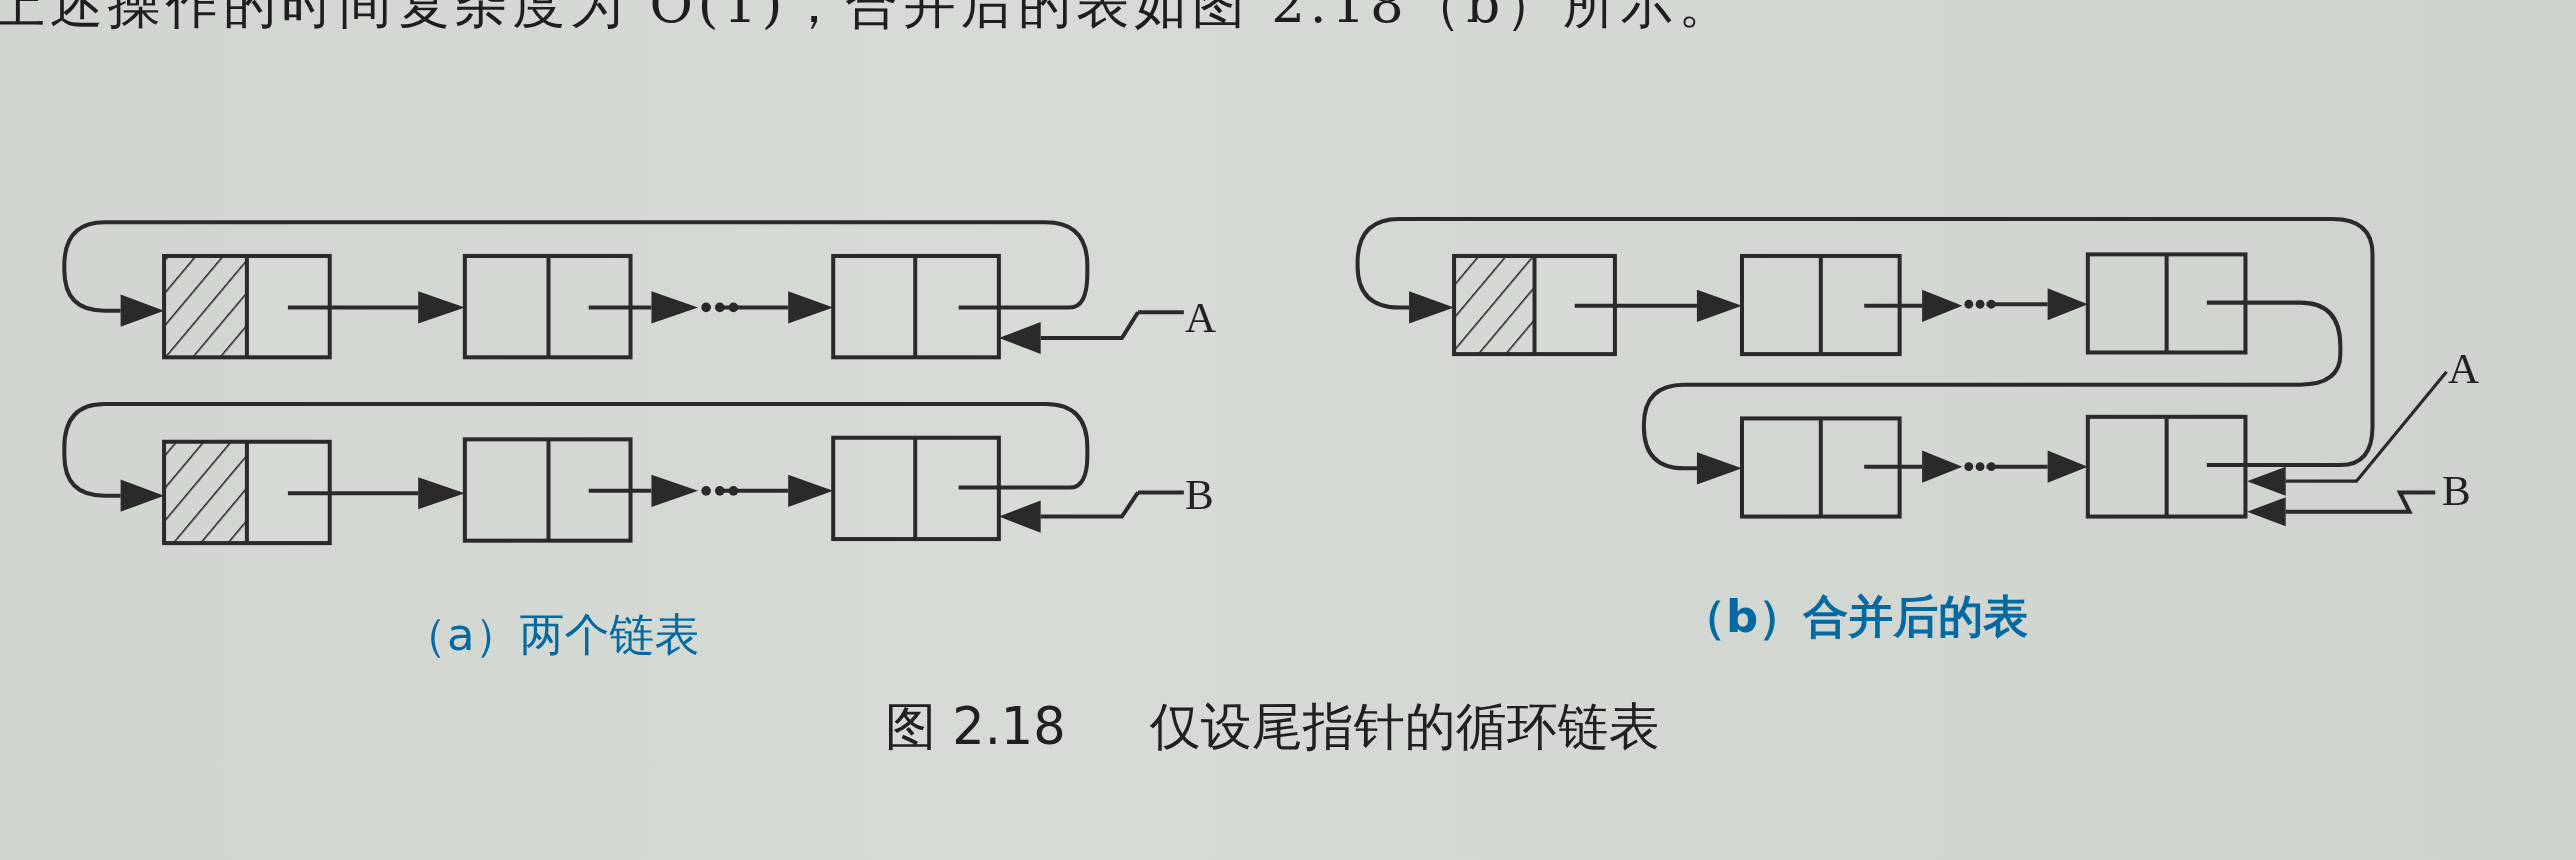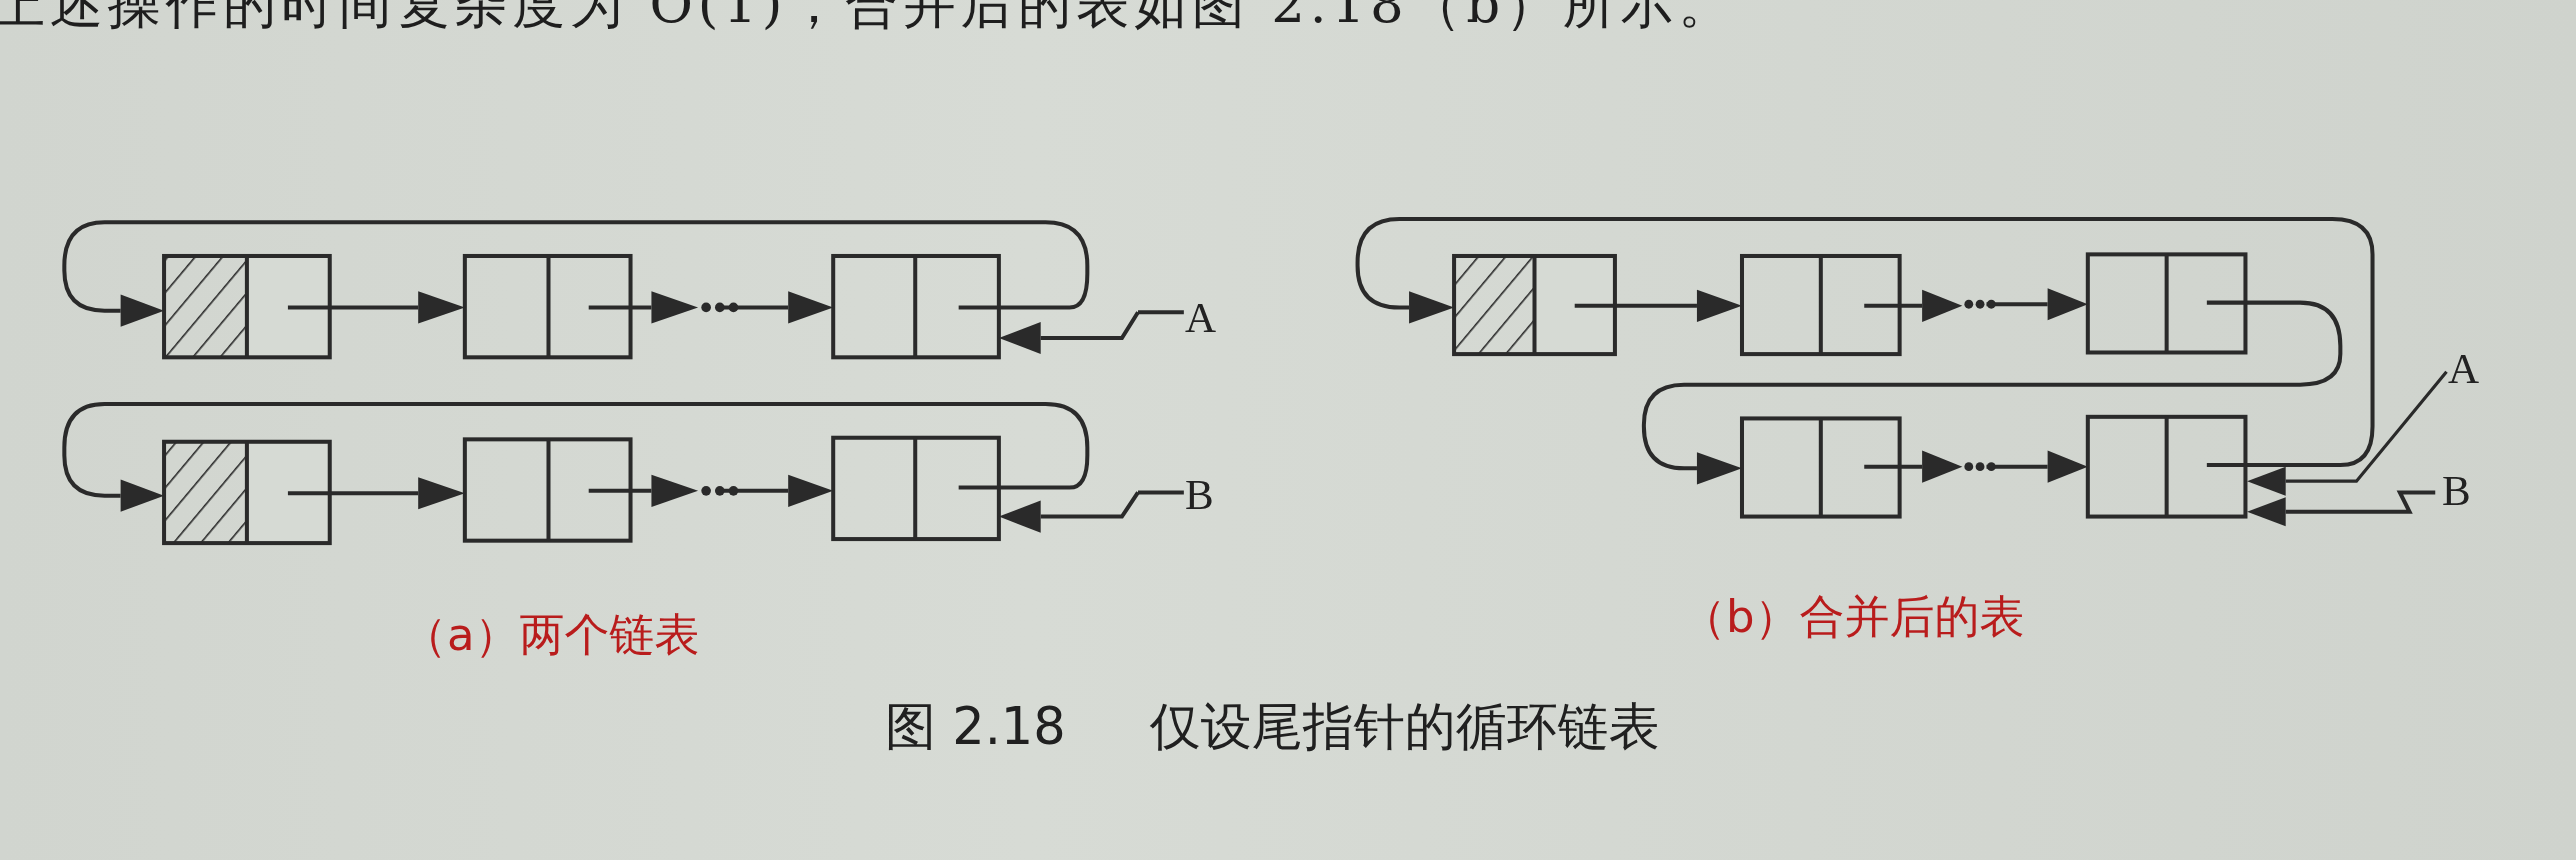--- a/index.html
+++ b/index.html
@@ -10,25 +10,25 @@
       font-family: "DejaVu Serif", "Liberation Serif", serif;
       color: #222;
       position: relative;
     }
     .top-text {
       position: absolute; left: -8px; top: -31px;
       font-size: 53px; letter-spacing: 4.8px; white-space: nowrap; color: #1e1e1e;
     }
     svg.diagram { position: absolute; left: 0; top: 0; }
     .caption {
-      position: absolute; font-size: 45px; white-space: nowrap; color: #b91c1c;
+      position: absolute; font-size: 45px; white-space: nowrap; color: #0369a1;
       font-family: "DejaVu Sans", "Liberation Sans", sans-serif;
     }
     .cap-a { left: 402px; top: 605px; }
-    .cap-b { left: 1681px; top: 587px; }
+    .cap-b { left: 1681px; top: 587px; font-weight: bold; }
     .fig-title {
       position: absolute; left: 885px; top: 693px; font-size: 51px; white-space: nowrap; color: #202020;
       font-family: "DejaVu Sans", "Liberation Sans", sans-serif;
     }
     .fig-title .num { margin-right: 84px; }
     .ptr-label {
       position: absolute; font-size: 43px; font-family: "Liberation Serif", "DejaVu Serif", serif; color: #222;
     }
   </style>
 </head>

